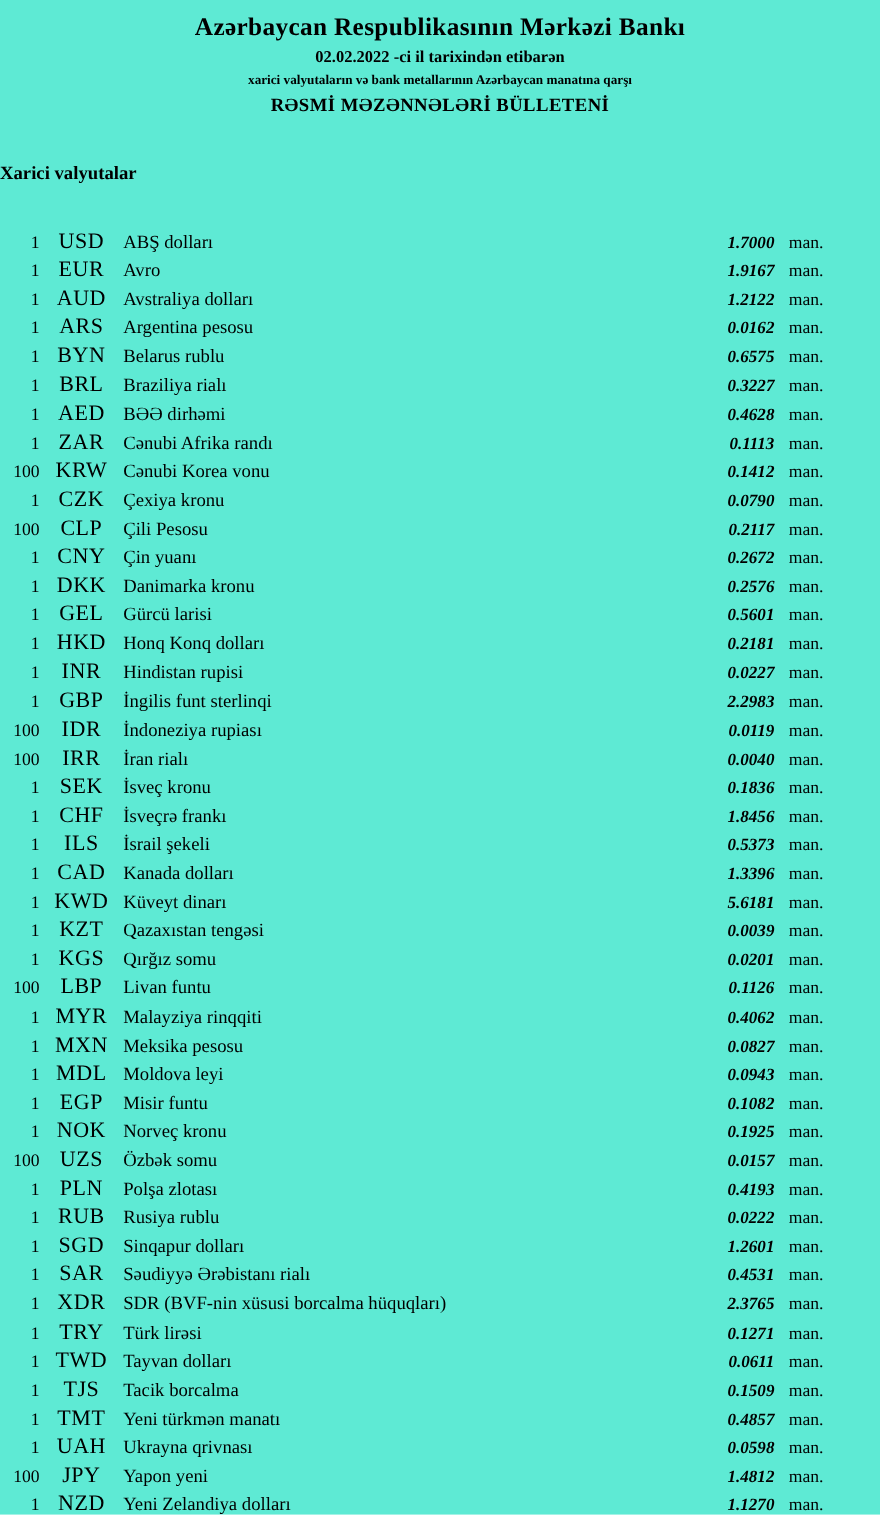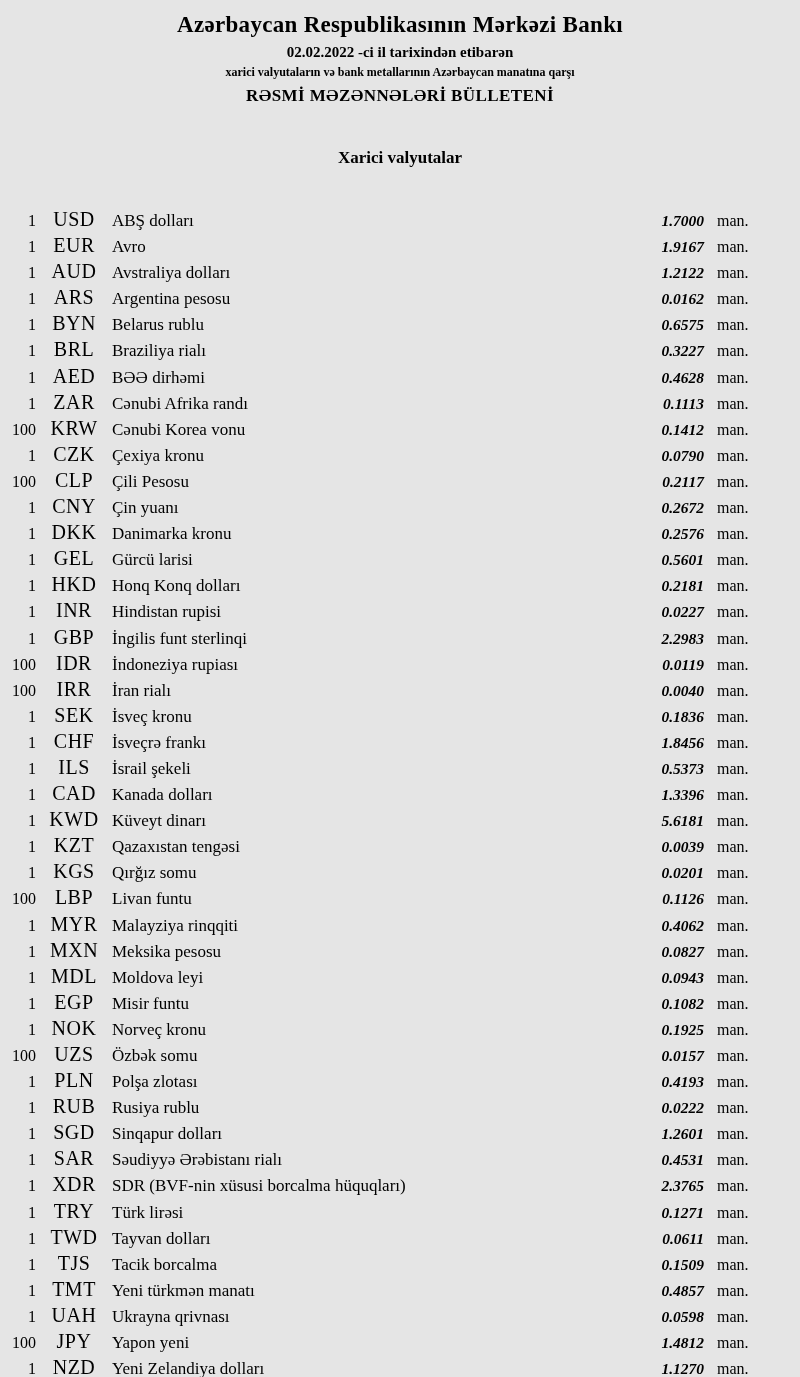--- a/index.html
+++ b/index.html
@@ -4,21 +4,21 @@
 <style>
   html, body {
     margin: 0;
     padding: 0;
     background: #ffffff;
   }
   .page {
     position: relative;
     width: 800px;
     height: 1377px;
-    background: #e5e5e5;
+    background: #5eead4;
     color: #000000;
     font-family: "Liberation Serif", "DejaVu Serif", serif;
     box-sizing: border-box;
     overflow: hidden;
   }
   .doc-header {
     padding-top: 10px;
     text-align: center;
   }
   .doc-title {
@@ -37,21 +37,20 @@
     font-weight: bold;
     margin: 4px 0;
   }
   .doc-bulletin {
     font-size: 17px;
     font-weight: bold;
     letter-spacing: 0.4px;
     margin: 6px 0;
   }
   .section-title {
-    text-align: center;
     font-size: 17px;
     font-weight: bold;
     margin-top: 42px;
     margin-bottom: 8px;
   }
   .rates-table {
     margin-top: 2px;
   }
   .rate-row {
     display: grid;

